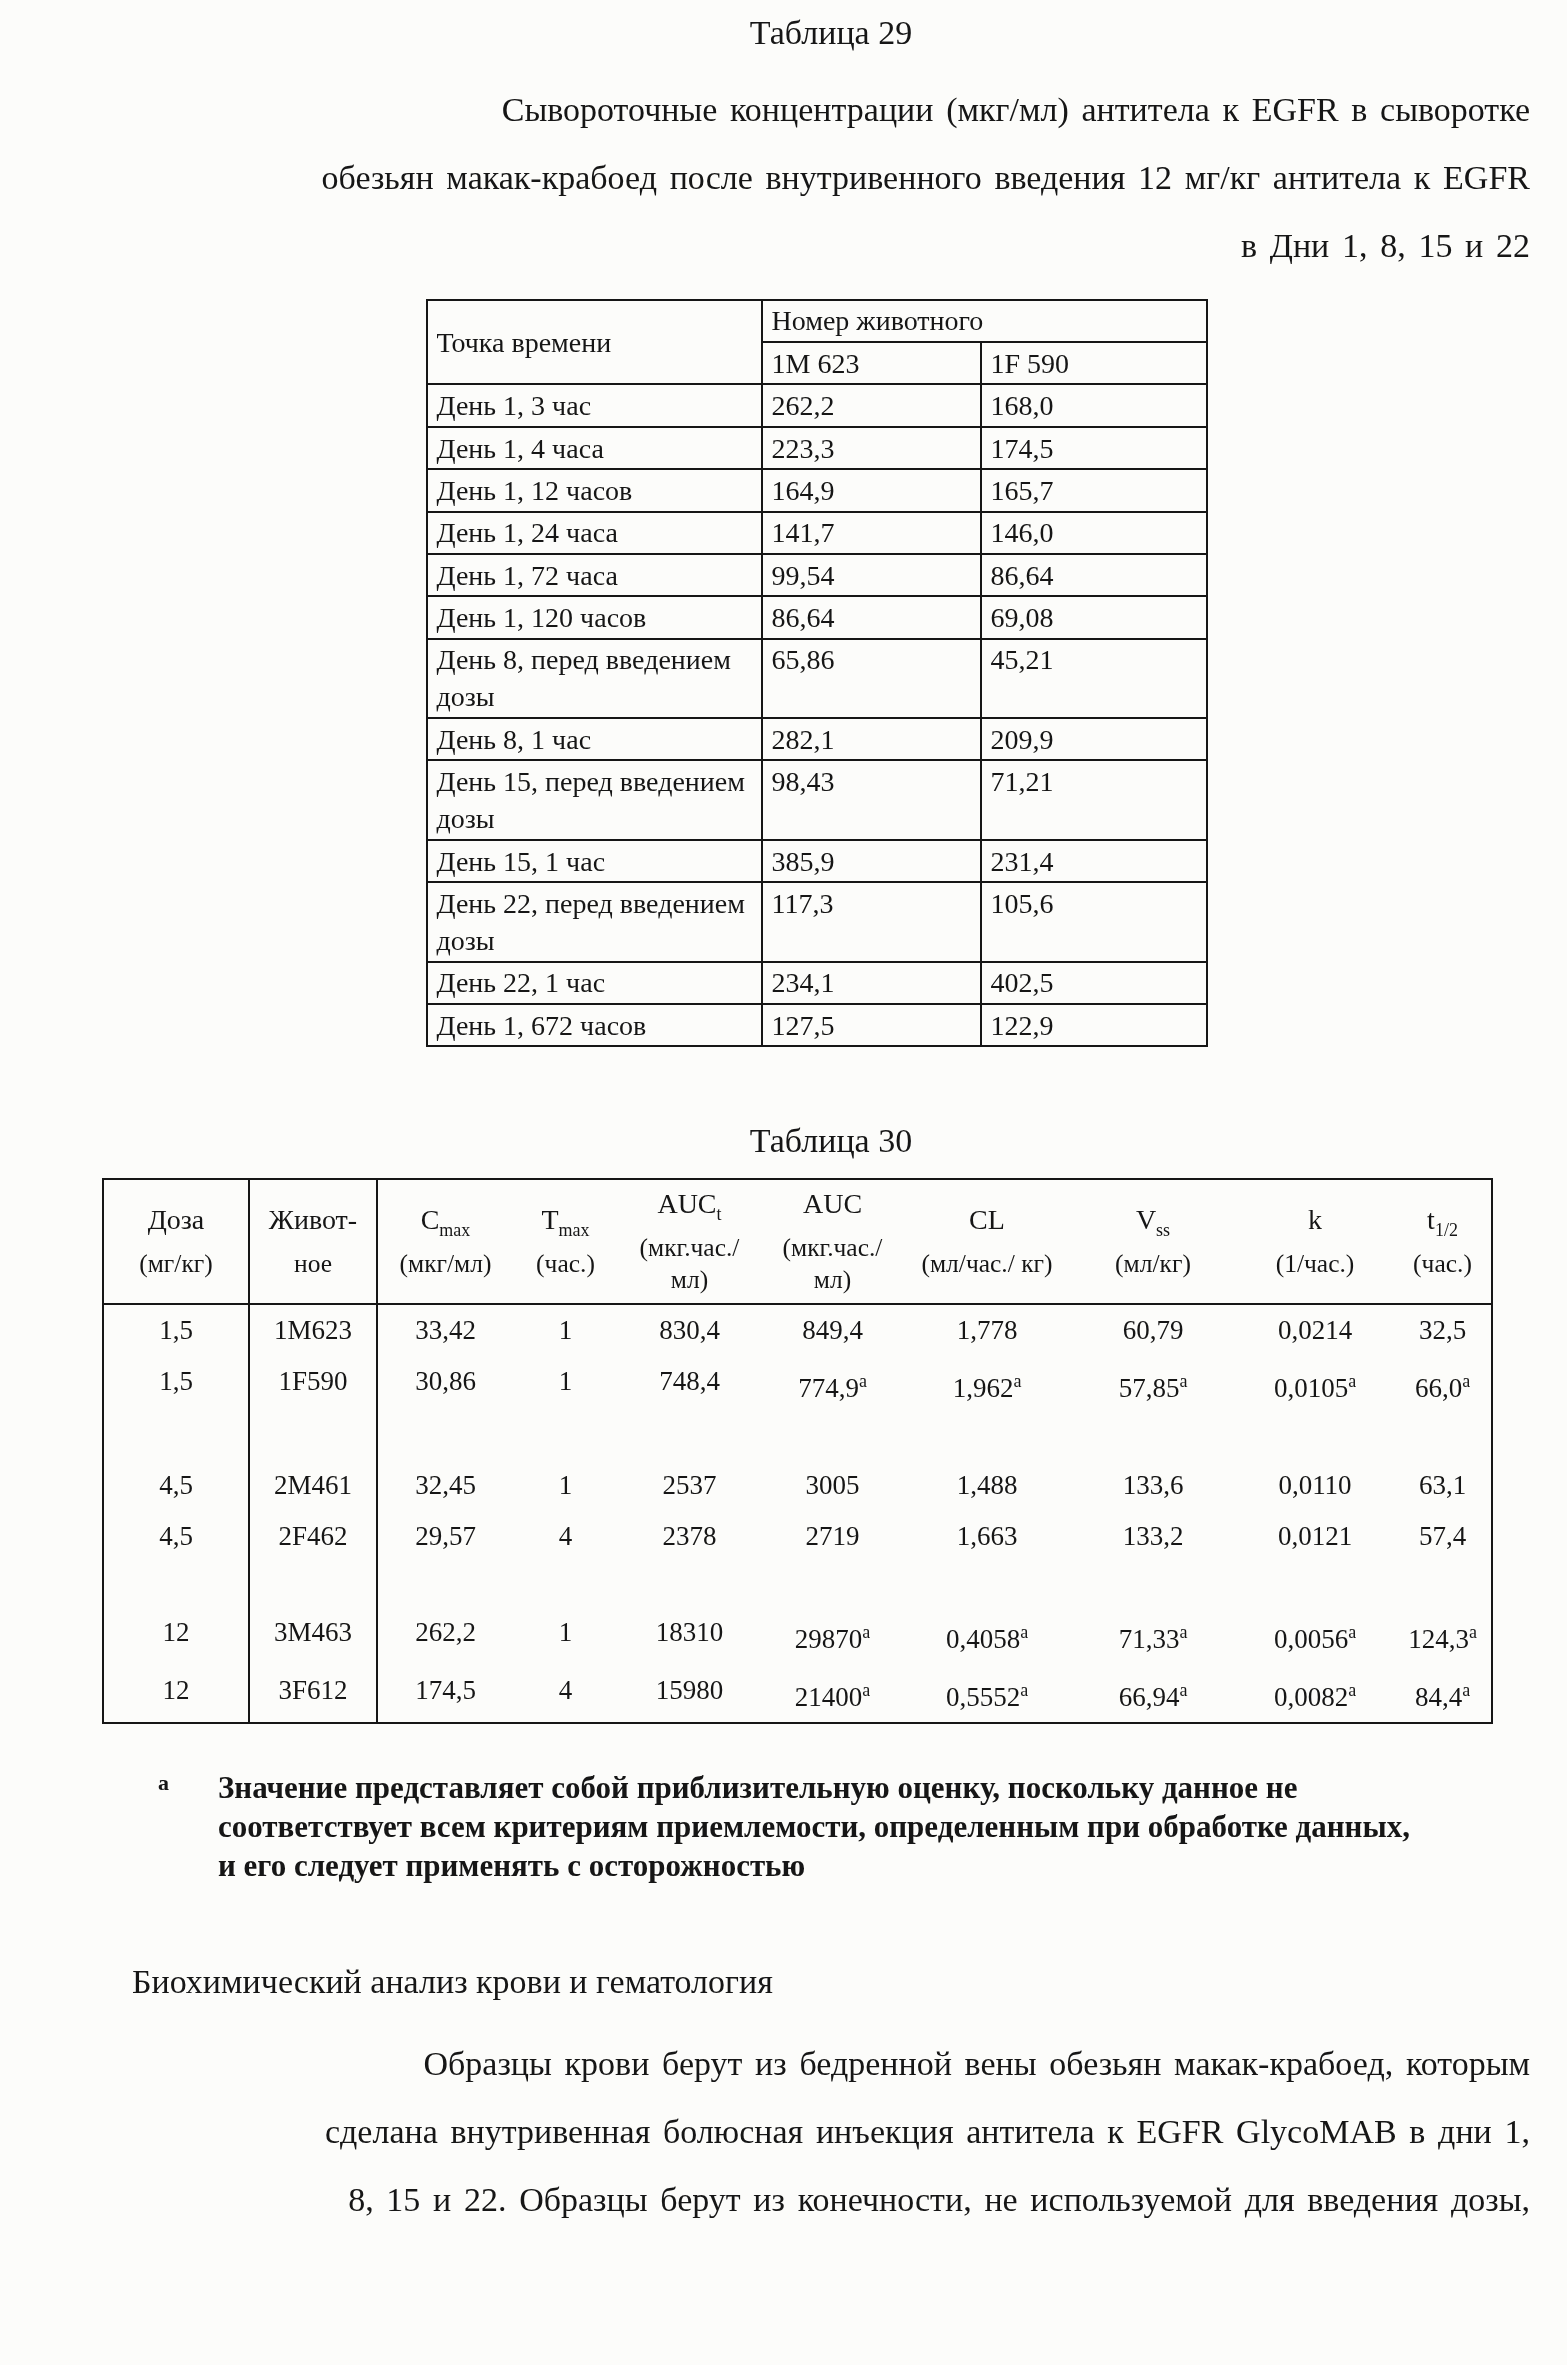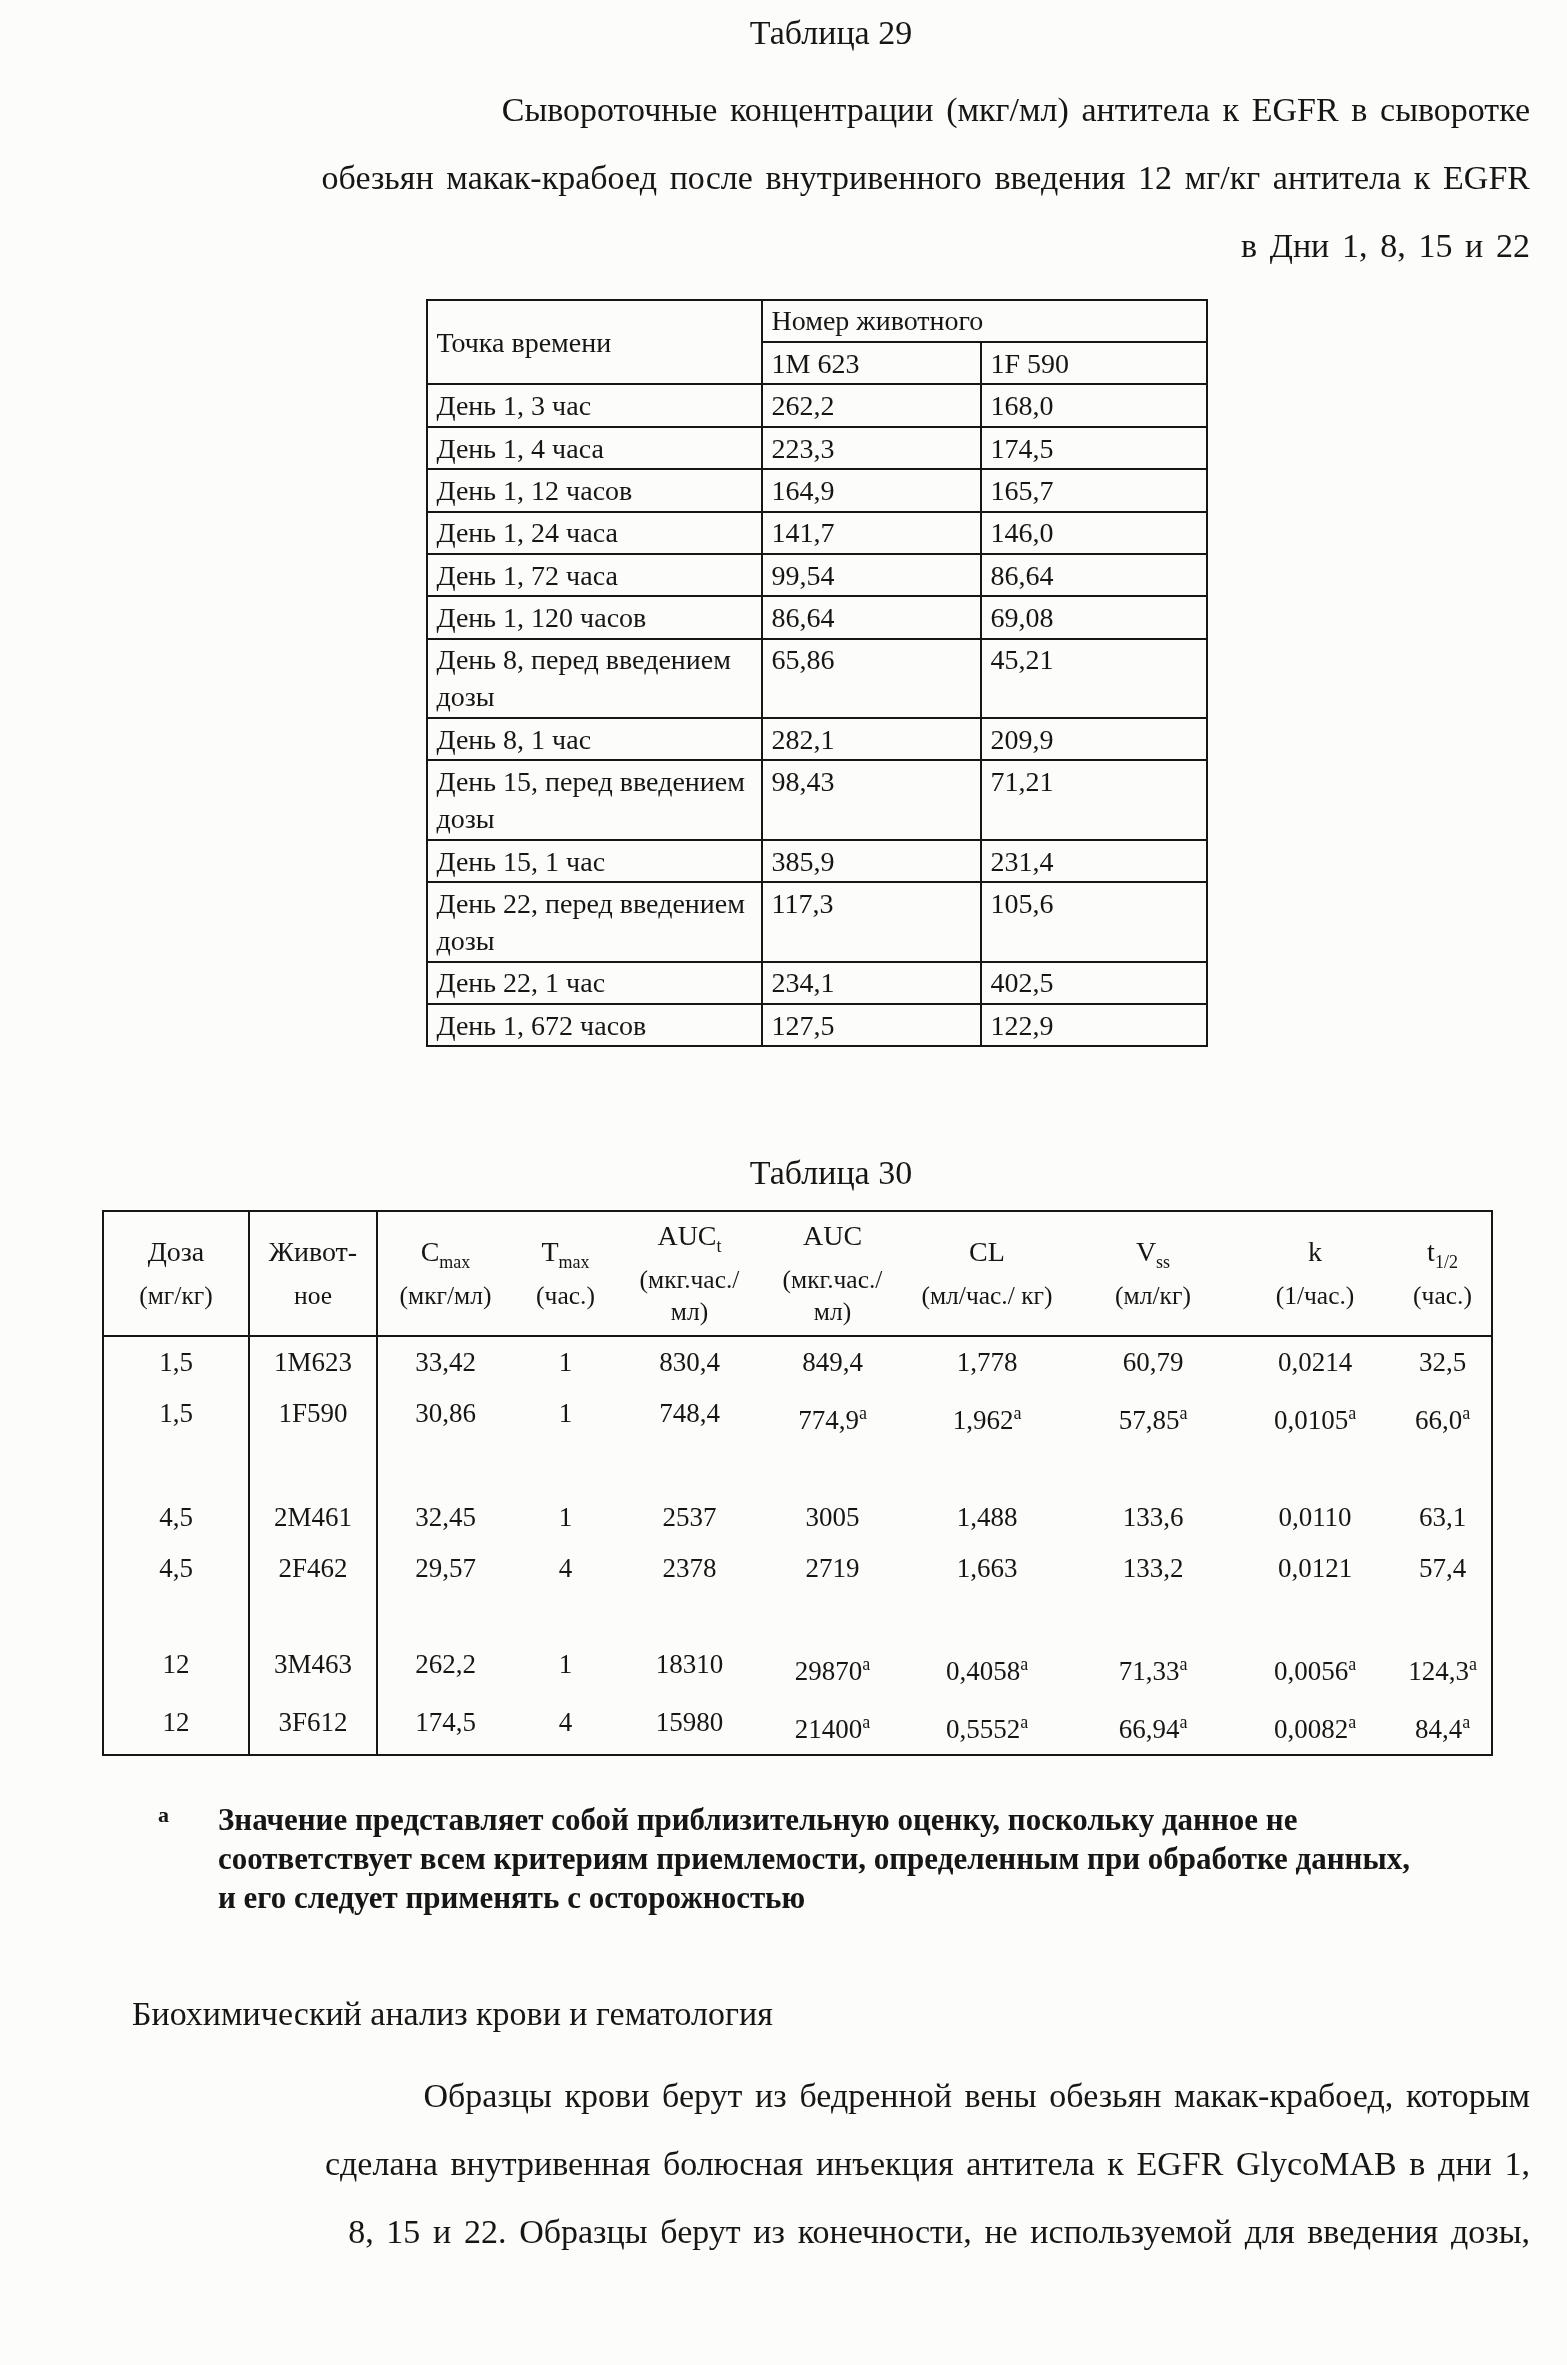--- a/index.html
+++ b/index.html
@@ -28,21 +28,21 @@
   .t29 th, .t29 td{
     border:2.5px solid #161616;
     padding:1.7px 8.5px 1.7px 8.5px;
     line-height:37px;
     text-align:left;
     vertical-align:top;
     font-weight:normal;
   }
   .t29 th.time-h{ vertical-align:middle; }
 
-  .lbl30{ margin-top:105px; }
+  .lbl30{ margin-top:73px; }
   .cap30{ margin-top:18.7px; }
 
   
   table.t30{
     border-collapse:collapse; table-layout:fixed;
     width:1389px; margin:15.3px 0 0 65px;
     font-size:27px;
     border:2.5px solid #161616;
   }
   .t30 th{

